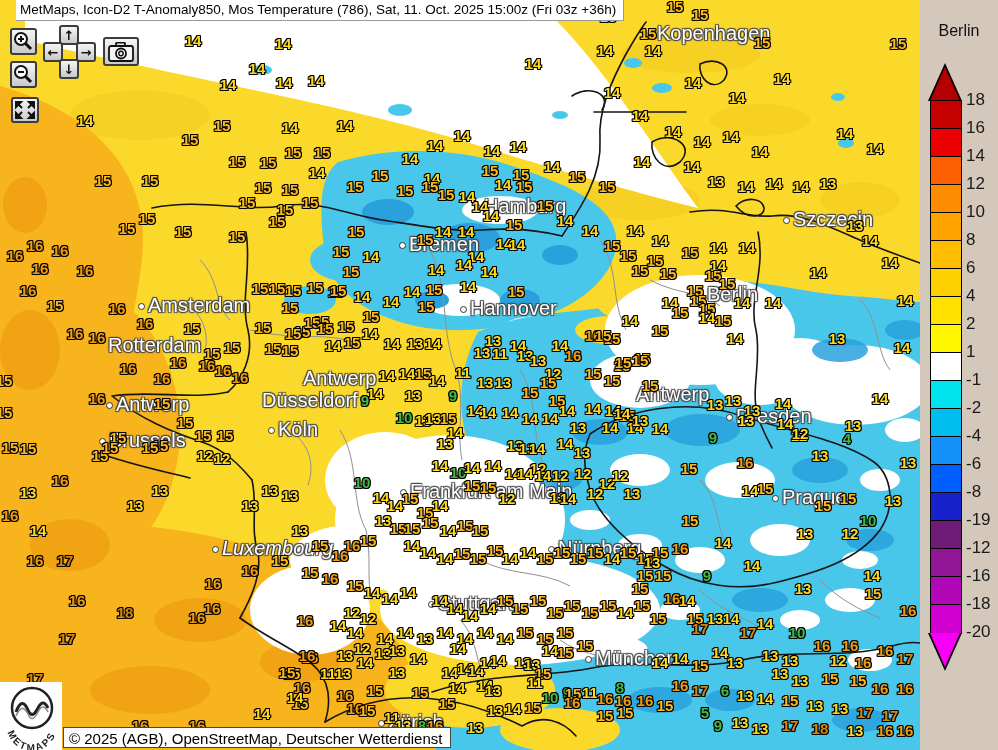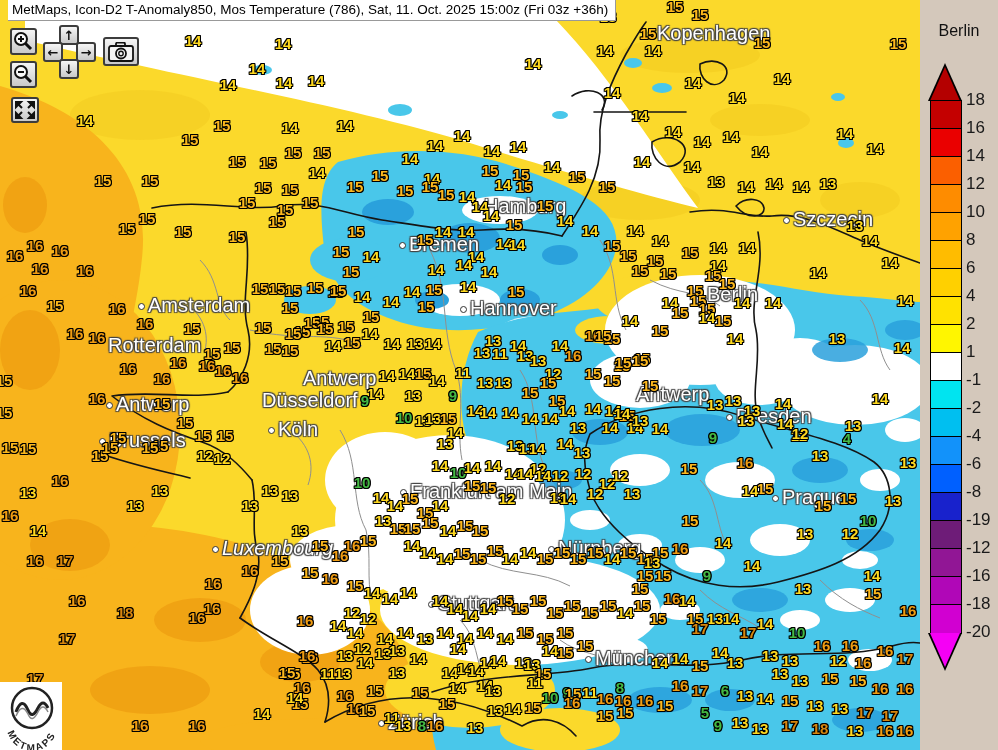--- a/index.html
+++ b/index.html
@@ -11,21 +11,21 @@
   .map-num{position:absolute;transform:translate(-50%,-50%);font-size:15px;font-weight:bold;
     line-height:1;white-space:nowrap;
     text-shadow:1px 1px 0 #000,-1px -1px 0 #000,1px -1px 0 #000,-1px 1px 0 #000,
                 0 1px 0 #000,1px 0 0 #000,0 -1px 0 #000,-1px 0 0 #000;}
   
   .city{position:absolute;transform:translateY(-50%);color:#fff;font-size:20px;line-height:1;
     white-space:nowrap;text-shadow:1px 1px 1px #444,-1px -1px 1px #444,1px -1px 1px #444,-1px 1px 1px #444;text-align:center;}
   .city .dot{display:inline-block;width:5px;height:5px;border-radius:50%;background:#fff;
     border:1px solid #333;margin-right:3px;vertical-align:2px;}
   
-  .titlebar{position:absolute;left:8px;top:0;height:20px;background:#fff;color:#000;
+  .titlebar{position:absolute;left:16px;top:0;height:20px;background:#fff;color:#000;
     font-size:13.5px;line-height:20px;padding:0 7px 0 4px;border-right:1px solid #999;
     border-bottom:1px solid #999;white-space:nowrap;z-index:30;}
   .attribution{position:absolute;left:63px;top:727px;height:21px;background:#fff;color:#000;
     font-size:15px;line-height:21px;padding:0 8px 0 5px;border:1px solid #444;box-sizing:border-box;
     white-space:nowrap;z-index:30;}
   
   .ctl{position:absolute;background:linear-gradient(#f5f5f5,#c9c9c9);border:2px solid #3c3c3c;
     border-radius:3px;box-sizing:border-box;display:flex;align-items:center;justify-content:center;
     padding:0;cursor:pointer;z-index:25;font-family:"DejaVu Sans",sans-serif;}
   .ctl svg{display:block;}
@@ -745,20 +745,23 @@
       <g stroke="#111" stroke-width="2" fill="#111">
         <path d="M2,2 L7,7 M18,2 L13,7 M2,16 L7,11 M18,16 L13,11" fill="none"></path>
         <path d="M1,1 L6,1 L1,6 Z"></path>
           <path d="M19,1 L14,1 L19,6 Z"></path>
         <path d="M1,17 L6,17 L1,12 Z"></path>
           <path d="M19,17 L14,17 L19,12 Z"></path>
       </g>
     </svg>
   </button>
 
+  <div class="attribution">
+    <span>© 2025 (AGB), OpenStreetMap, Deutscher Wetterdienst</span>
+  </div>
 
   <div class="logo-box">
     <svg width="62" height="68" viewBox="0 0 62 68">
       <defs>
           <path id="logoarc" d="M7,44 A25,25 0 0 0 57,44"></path>
         </defs>
       <circle cx="32" cy="26" r="20" fill="#fff" stroke="#222" stroke-width="2.5"></circle>
       <path d="M16,30 Q22,14 28,28 Q32,38 38,26 Q43,16 48,26" fill="none" stroke="#222" stroke-width="3"></path>
       <path d="M16,34 Q22,20 28,32 Q32,42 38,30 Q43,20 48,30" fill="none" stroke="#888" stroke-width="1.5"></path>
       <text font-size="10" font-weight="bold" fill="#222" letter-spacing="2" font-family="Liberation Sans, sans-serif">

